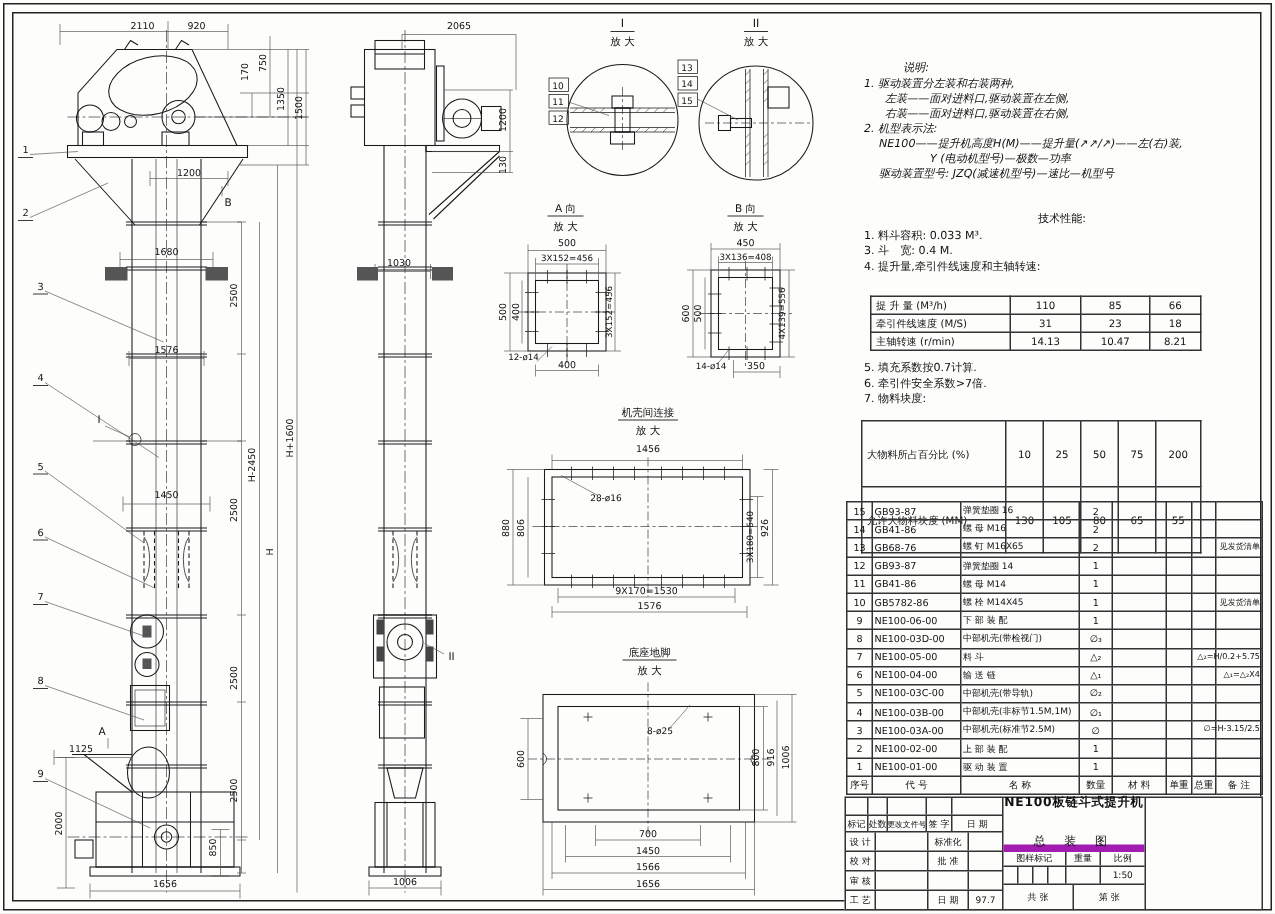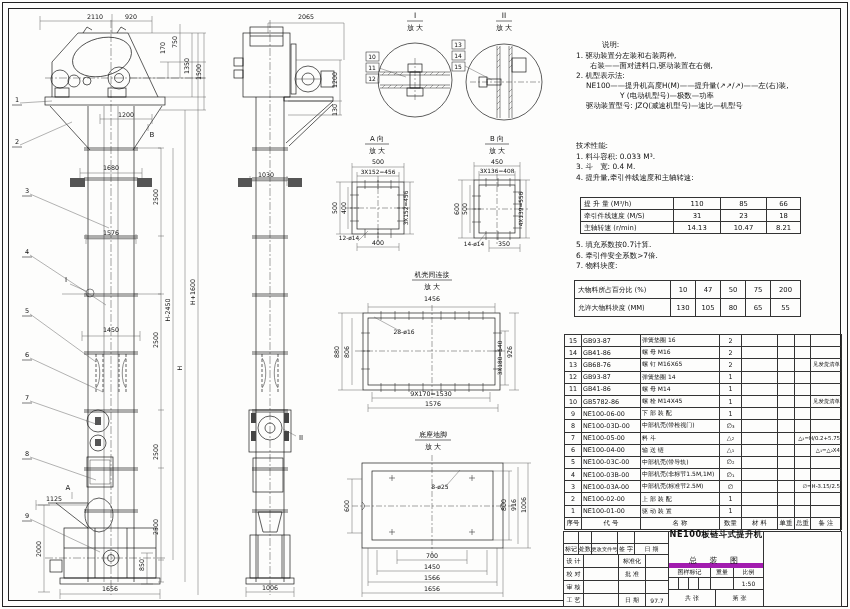--- a/index.html
+++ b/index.html
@@ -2,33 +2,33 @@
 <html><head>
 <meta charset="utf-8">
 <style>
   html,body{margin:0;padding:0;background:#e8e8e8;}
   .sheet{position:relative;width:850px;height:609px;background:#fdfdfc;font-family:"DejaVu Sans",sans-serif;color:#111;overflow:hidden;}
   .b-outer{position:absolute;left:2px;top:2px;width:844px;height:603px;border:1px solid #222;}
   .b-inner{position:absolute;left:8px;top:8px;width:831px;height:591px;border:1px solid #222;}
   svg{position:absolute;left:0;top:0;}
   svg text{font-family:"DejaVu Sans",sans-serif;}
   
-  .notes{position:absolute;left:576px;top:40px;width:264px;font-size:7.4px;line-height:1.36;white-space:nowrap;}
+  .notes{position:absolute;left:576px;top:40px;width:264px;font-size:7.4px;line-height:1.36;white-space:nowrap;font-style:italic;}
   .notes .t{margin-left:26px;margin-bottom:1px;}
   .ind1{padding-left:14px;} .ind2{padding-left:10px;} .ind3{padding-left:44px;}
   .tech{position:absolute;left:576px;top:141px;width:264px;font-size:7.4px;line-height:1.38;white-space:nowrap;}
-  .tech .t{margin-bottom:1px;}
+  .tech .t{margin-bottom:1px;text-align:center;}
   .tech2{position:absolute;left:576px;top:240px;width:264px;font-size:7.4px;line-height:1.45;white-space:nowrap;}
   table{border-collapse:collapse;table-layout:fixed;}
   td{border:1px solid #333;white-space:nowrap;overflow:hidden;}
   .t1{position:absolute;left:580px;top:197px;}
   .t1 td{font-size:6.8px;height:11px;text-align:center;padding:0 1px;}
   .t1 .lab{text-align:left;padding-left:3px;}
   .t2{position:absolute;left:574px;top:280px;}
-  .t2 td{font-size:6.8px;height:11px;text-align:center;padding:3px 1px;}
+  .t2 td{font-size:6.8px;height:11px;text-align:center;padding:16px 1px;}
   .t2 .lab{text-align:left;padding-left:3px;}
   .bom{position:absolute;left:564px;top:334px;width:277px;}
   .bom td{font-size:6.4px;height:11.2px;padding:0 1px;text-align:center;}
   .bom .l{text-align:left;}
   .bom .name{font-size:6px;}
   .bom .rk{position:relative;overflow:visible;}
   .bom .rk span{position:absolute;right:1px;top:2px;font-size:5.4px;white-space:nowrap;}
   
   .tb{position:absolute;left:563px;top:531px;width:277px;height:74px;border:1px solid #333;display:flex;font-size:6px;background:#fdfdfc;}
   .tb div{box-sizing:border-box;}
@@ -361,20 +361,21 @@
       <text x="432" y="558" font-size="6.3">700</text>
       <text x="432" y="569" font-size="6.3">1450</text>
       <text x="432" y="580" font-size="6.3">1566</text>
       <text x="432" y="591" font-size="6.3">1656</text>
     </g>
   </svg>
 
   <div class="notes">
     <div class="t">说明:</div>
     <div class="nl">1. 驱动装置分左装和右装两种,</div>
+    <div class="nl ind1">左装——面对进料口,驱动装置在左侧,</div>
     <div class="nl ind1">右装——面对进料口,驱动装置在右侧,</div>
     <div class="nl">2. 机型表示法:</div>
     <div class="nl ind2">NE100——提升机高度H(M)——提升量(↗↗/↗)——左(右)装,</div>
     <div class="nl ind3">Y (电动机型号)—极数—功率</div>
     <div class="nl ind2">驱动装置型号: JZQ(减速机型号)—速比—机型号</div>
   </div>
 
   <div class="tech">
     <div class="t">技术性能:</div>
     <div>1. 料斗容积: 0.033 M³.</div>
@@ -423,21 +424,21 @@
         <col style="width:25px">
         <col style="width:25px">
         <col style="width:25px">
         <col style="width:25px">
         <col style="width:30px">
       </colgroup>
     <tbody>
         <tr>
       <td class="lab">大物料所占百分比 (%)</td>
       <td>10</td>
-      <td>47</td>
+      <td>25</td>
       <td>50</td>
       <td>75</td>
       <td>200</td>
     </tr>
     <tr>
       <td class="lab">允许大物料块度 (MM)</td>
       <td>130</td>
       <td>105</td>
       <td>80</td>
       <td>65</td>

